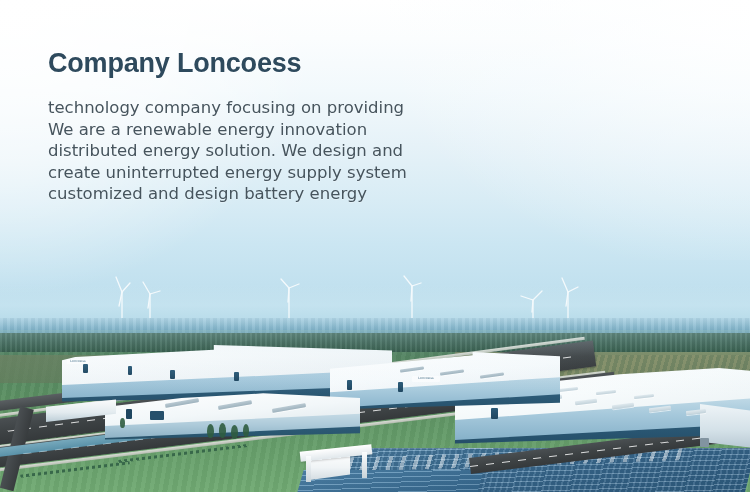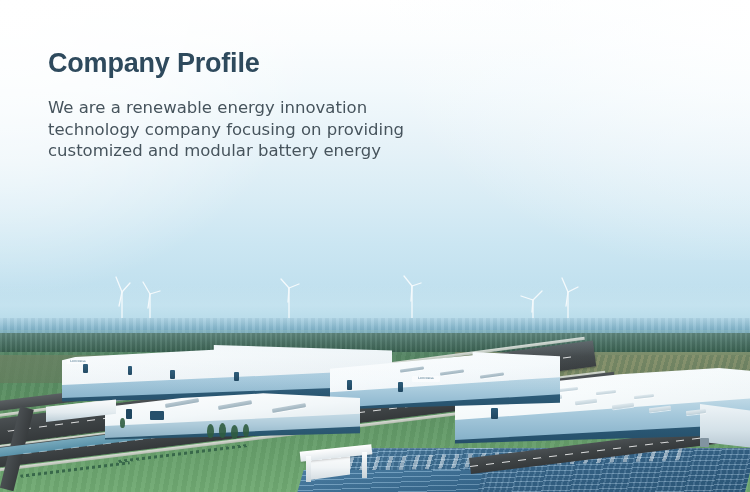--- a/index.html
+++ b/index.html
@@ -532,21 +532,23 @@
     <div class="tree" style="left:231px; top:425px; width:7px; height:14px;"></div>
     <div class="tree" style="left:243px; top:424px; width:6px; height:13px;"></div>
     <div class="tree" style="left:120px; top:418px; width:5px; height:10px;"></div>
     <div class="shrub-row" style="left:118px; top:452px; width:130px; transform:rotate(-7deg);"></div>
     <div class="shrub-row" style="left:20px; top:468px; width:110px; transform:rotate(-7deg);"></div>
 
     <div class="photo-wash"></div>
   </div>
 
   <div class="copy">
-    <div class="title">Company Profile</div>
+    <div class="title">Company Loncoess</div>
     <div class="para">
+      <span class="para-line">technology company focusing on providing</span>
       <span class="para-line">We are a renewable energy innovation</span>
-      <span class="para-line">technology company focusing on providing</span>
-      <span class="para-line">customized and modular battery energy</span>
+      <span class="para-line">distributed energy solution. We design and</span>
+      <span class="para-line">create uninterrupted energy supply system</span>
+      <span class="para-line">customized and design battery energy</span>
     </div>
   </div>
 
 </div>
 
 </body></html>

